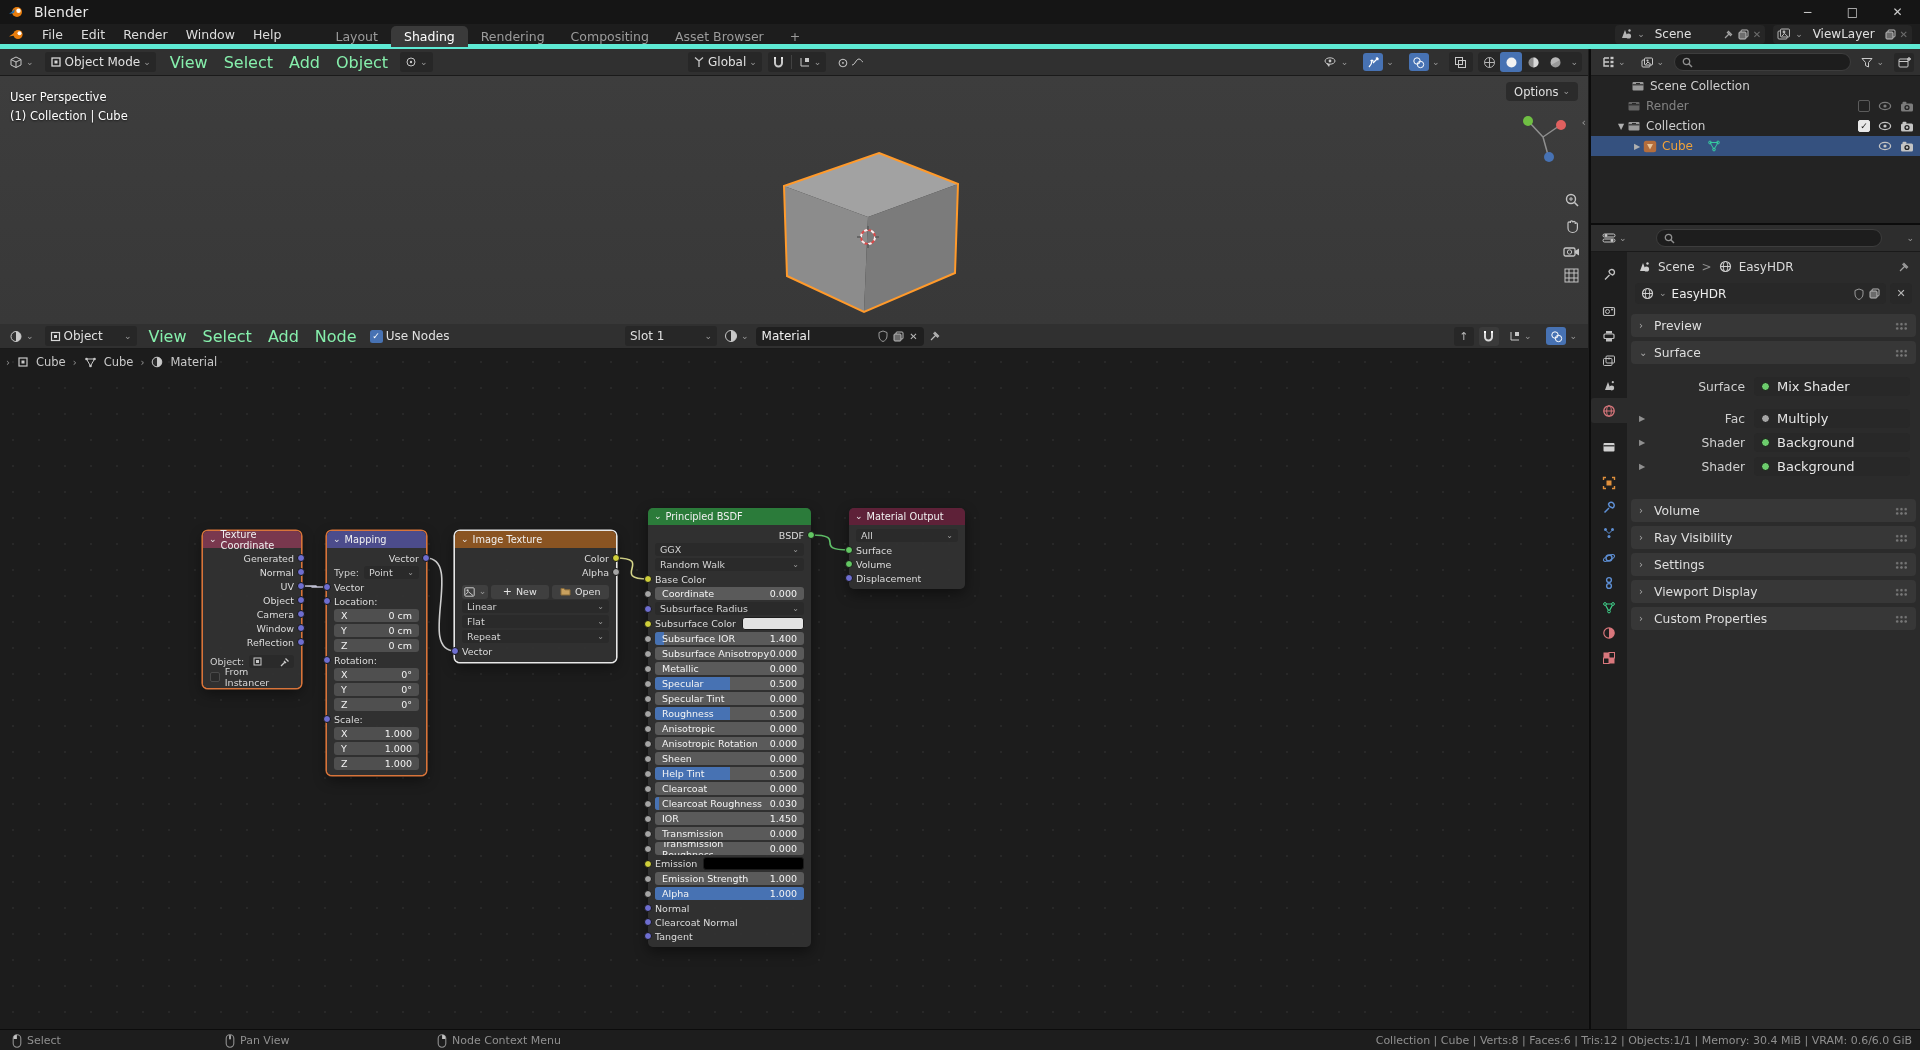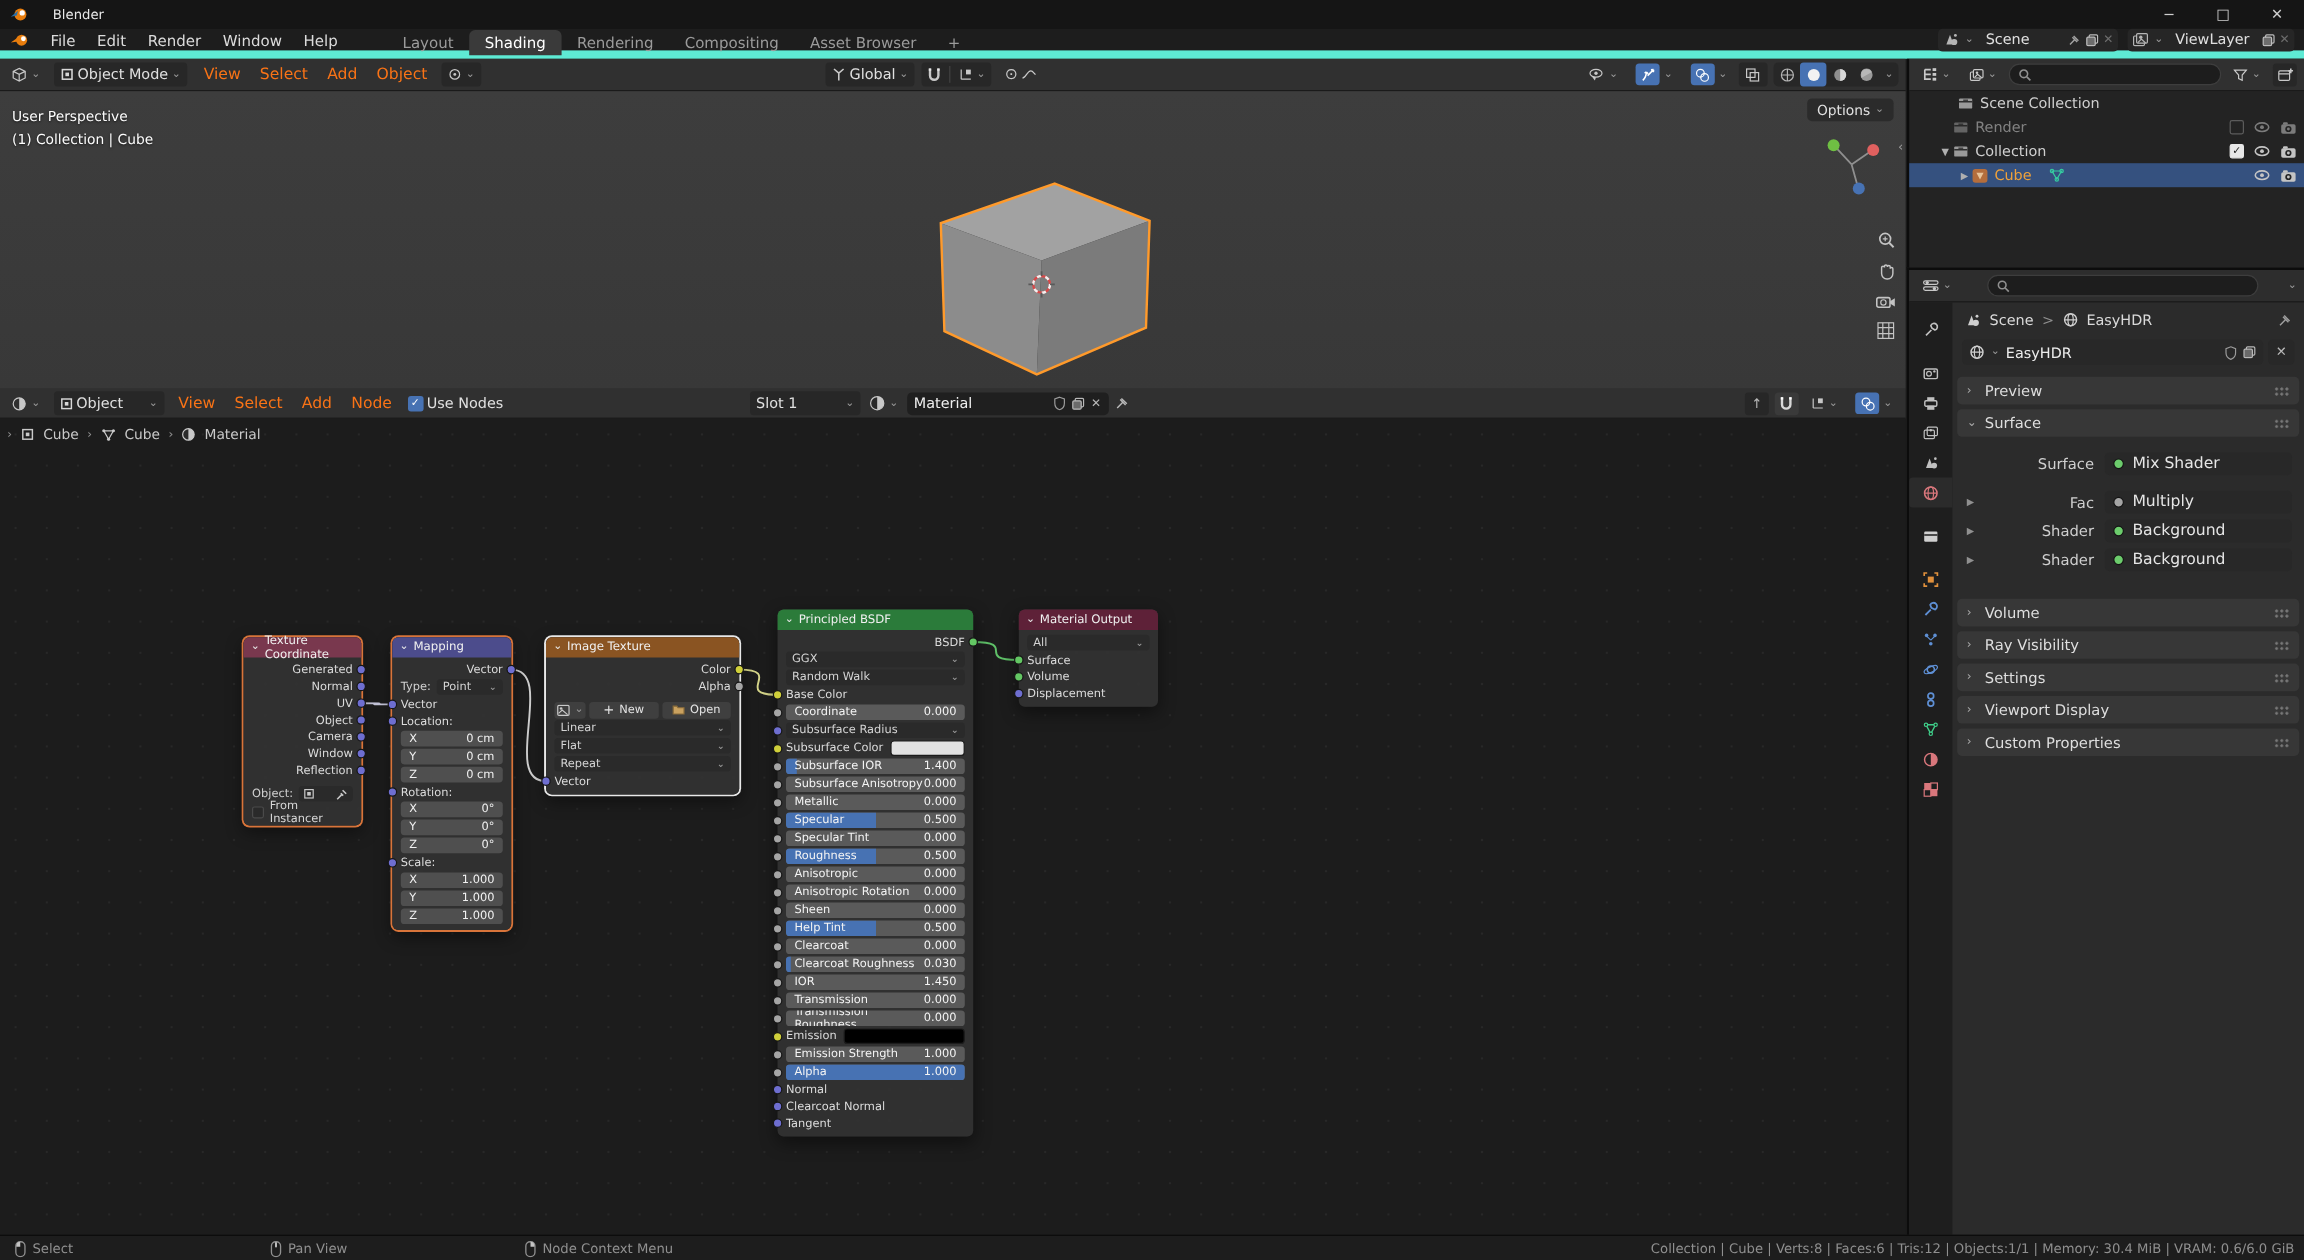--- a/index.html
+++ b/index.html
@@ -6,41 +6,41 @@
   html,body{background:#000;}
   body{font-family:"DejaVu Sans",sans-serif;-webkit-font-smoothing:antialiased;}
   .app{position:relative;width:1920px;height:1050px;background:#1d1d1d;color:#d8d8d8;overflow:hidden;font-size:12px;}
   .abs{position:absolute;}
   svg{display:block;}
   .chev{font-size:9px;color:#9a9a9a;line-height:1;}
   .icon{display:inline-flex;align-items:center;justify-content:center;}
 
   
   .titlebar{position:absolute;left:0;top:0;width:1920px;height:24px;background:#151515;display:flex;align-items:center;padding-left:8px;}
-  .titlebar .ttl{color:#e8e8e8;font-size:11px;margin-left:20px;}
+  .titlebar .ttl{color:#e8e8e8;font-size:14px;margin-left:10px;}
   .winbtns{margin-left:auto;display:flex;}
   .winbtn{width:45px;height:24px;display:flex;align-items:center;justify-content:center;color:#cfcfcf;font-size:12px;}
 
   
-  .topbar{position:absolute;left:0;top:24px;width:1920px;height:25px;background:#1d1d1d;border-bottom:7px solid #5eead4;display:flex;align-items:center;}
+  .topbar{position:absolute;left:0;top:24px;width:1920px;height:25px;background:#1d1d1d;border-bottom:5px solid #5eead4;display:flex;align-items:center;}
   .menuitem{padding:0 9px;color:#dcdcdc;font-size:12.5px;line-height:25px;}
   .tabs{display:flex;margin-left:32px;height:25px;align-items:flex-end;}
   .wtab{padding:3px 13px;color:#9b9b9b;font-size:12.5px;border-radius:5px 5px 0 0;}
   .wtab.active{background:#3a3a3a;color:#fff;}
   .topbar-right{margin-left:auto;display:flex;gap:8px;margin-right:8px;}
   .selector{display:flex;align-items:center;background:#262626;border-radius:4px;height:19px;padding:0 4px;gap:4px;}
   .selector .name{color:#e0e0e0;font-size:12px;padding:0 6px;min-width:70px;}
   .mini-ic{opacity:.85;}
   .dim{opacity:.4;}
 
   
   .ed-header{background:#303030;display:flex;align-items:center;border-bottom:1px solid #1a1a1a;position:relative;}
   .hbtn{display:flex;align-items:center;gap:3px;padding:0 5px;height:20px;border-radius:3px;}
   .hbtn.box{background:#272727;text-align:center;}
-  .hmenu{padding:0 8px;color:#f97316;font-size:13px;}
+  .hmenu{padding:0 8px;color:#86efac;font-size:16px;}
   .htext{color:#e0e0e0;font-size:12px;}
   .blue{background:#4772b3 !important;}
   .searchbox{display:flex;align-items:center;background:#1d1d1d;border:1px solid #3d3d3d;border-radius:9px;height:18px;padding:0 7px;gap:5px;}
 
   
   .viewport{position:absolute;left:0;top:49px;width:1588px;height:275px;}
   .vp-header{height:27px;}
   .vp-canvas{position:relative;height:248px;background:linear-gradient(#3d3d3d,#383838);overflow:hidden;}
   .overlay-text{position:absolute;left:10px;top:12px;color:#fdfdfd;font-size:11.5px;text-shadow:0 1px 2px rgba(0,0,0,.6);line-height:19px;}
   .options-btn{position:absolute;right:10px;top:6px;background:rgba(40,40,40,.85);border-radius:4px;height:19px;display:flex;align-items:center;gap:4px;padding:0 8px;color:#e0e0e0;font-size:11.5px;}

